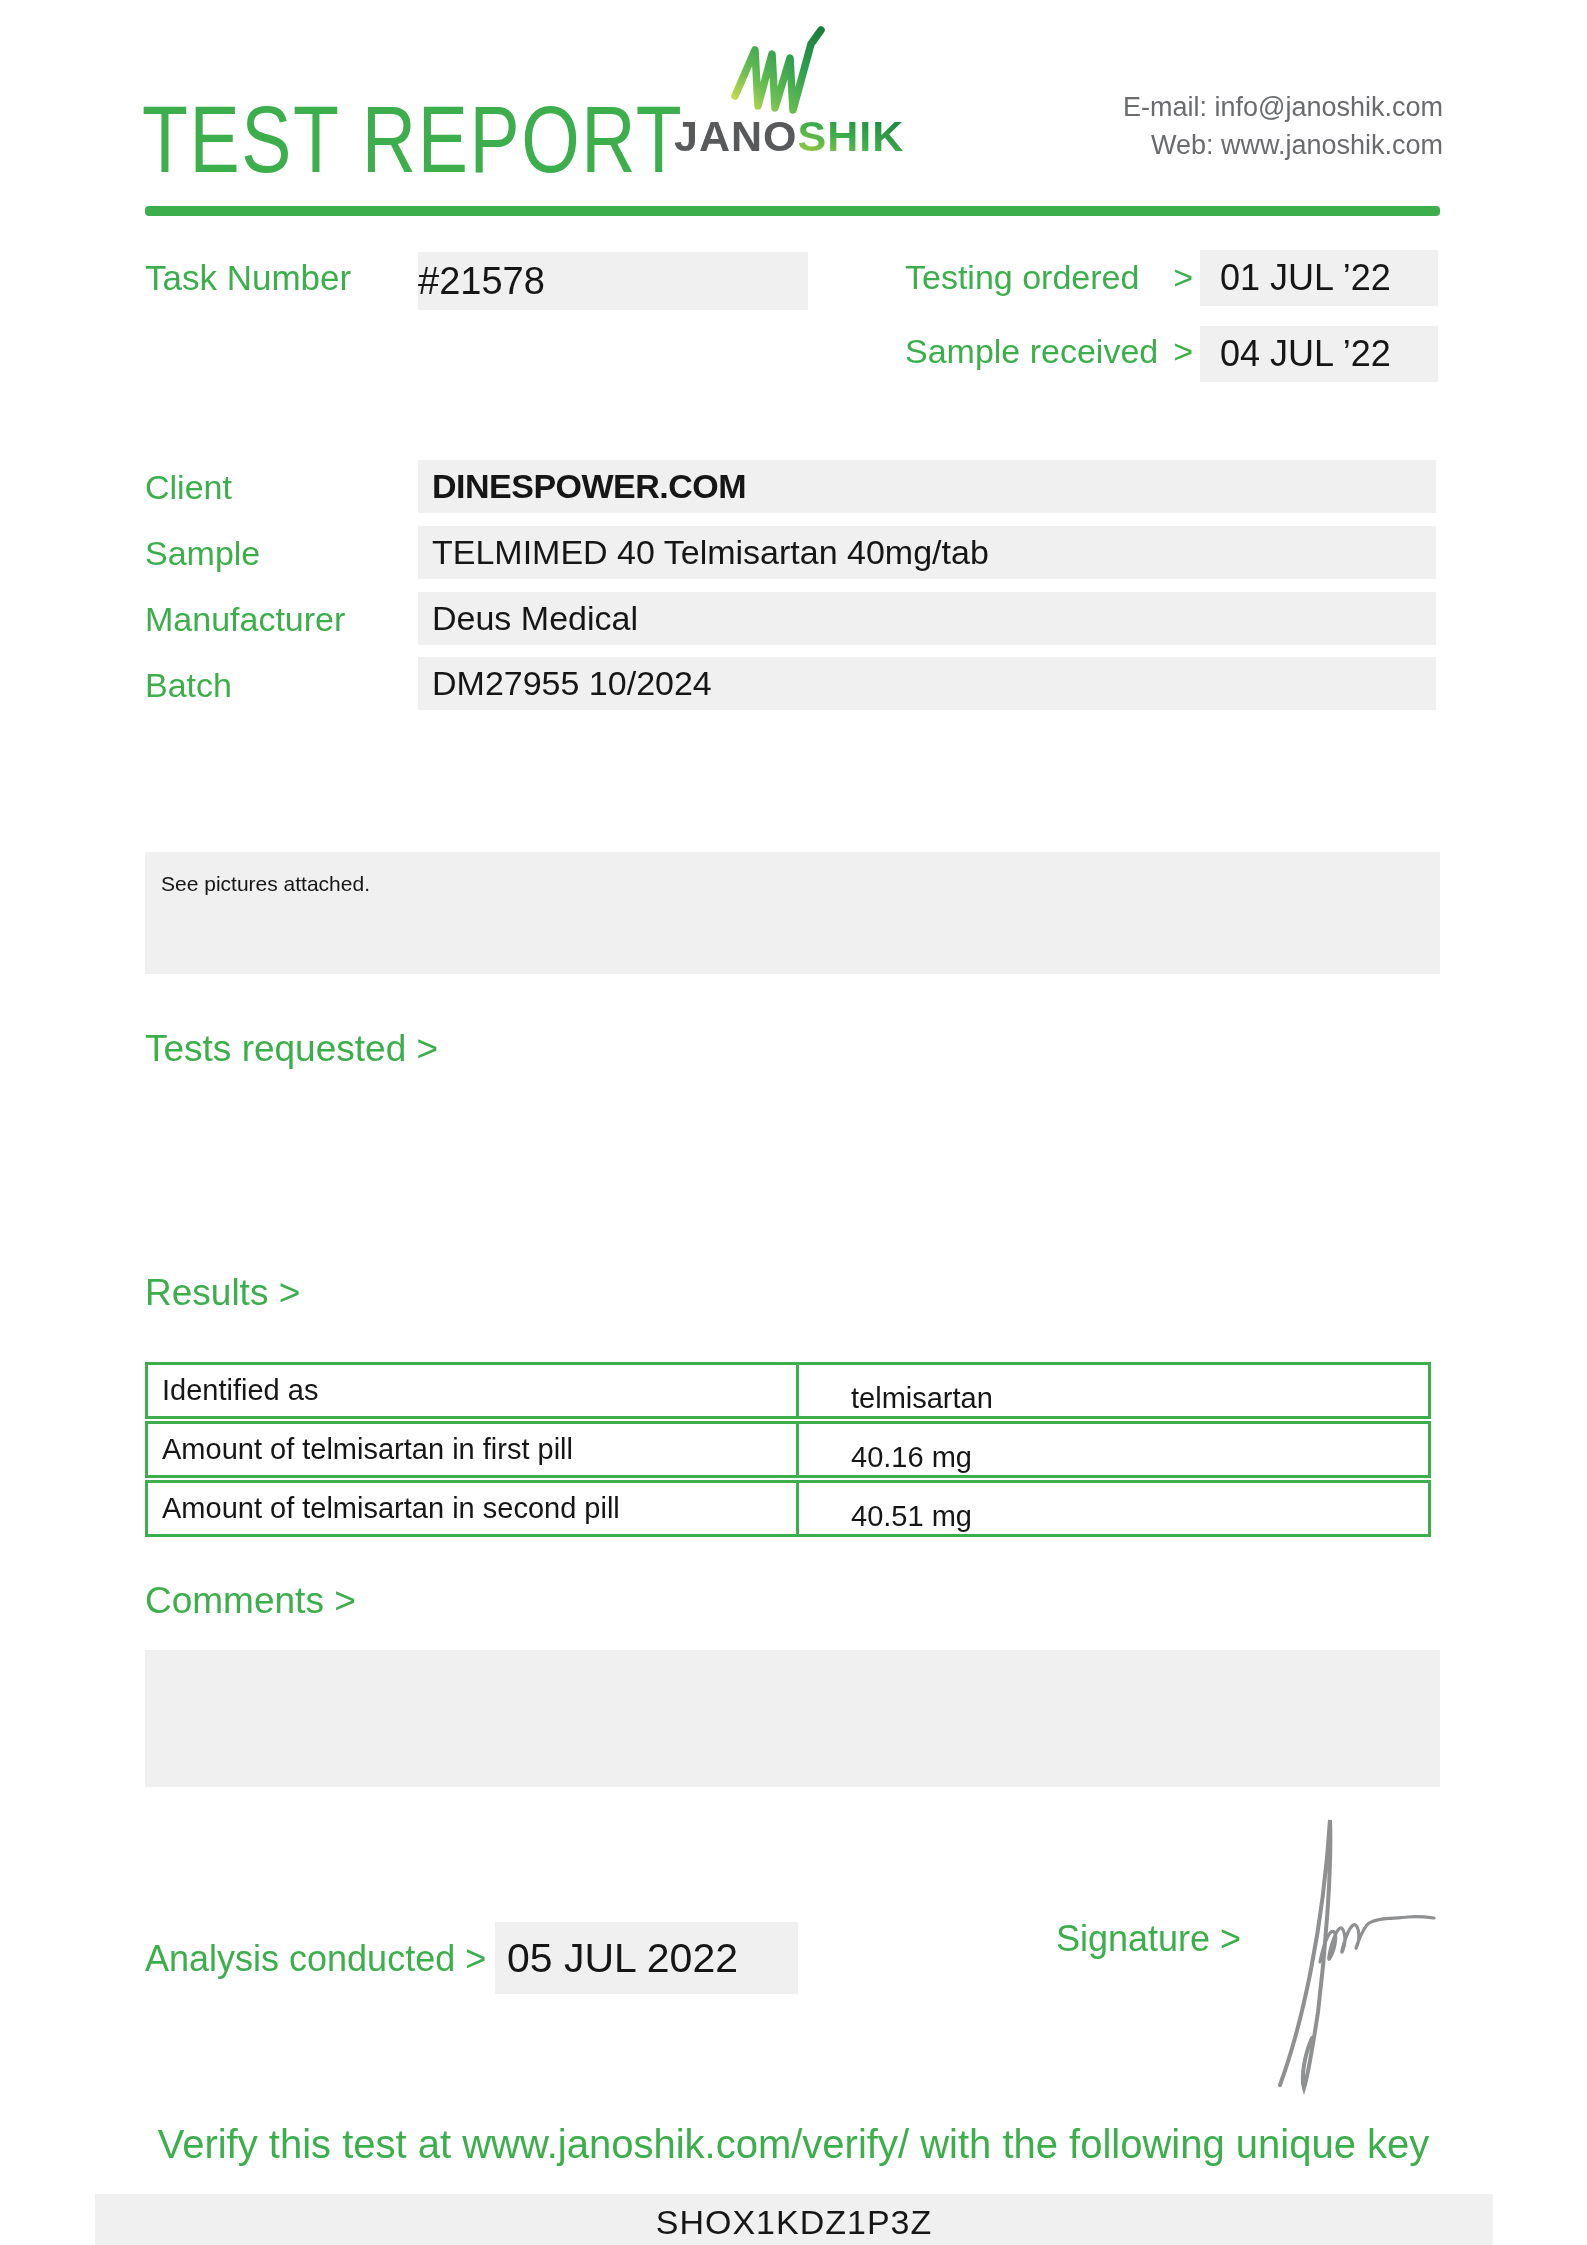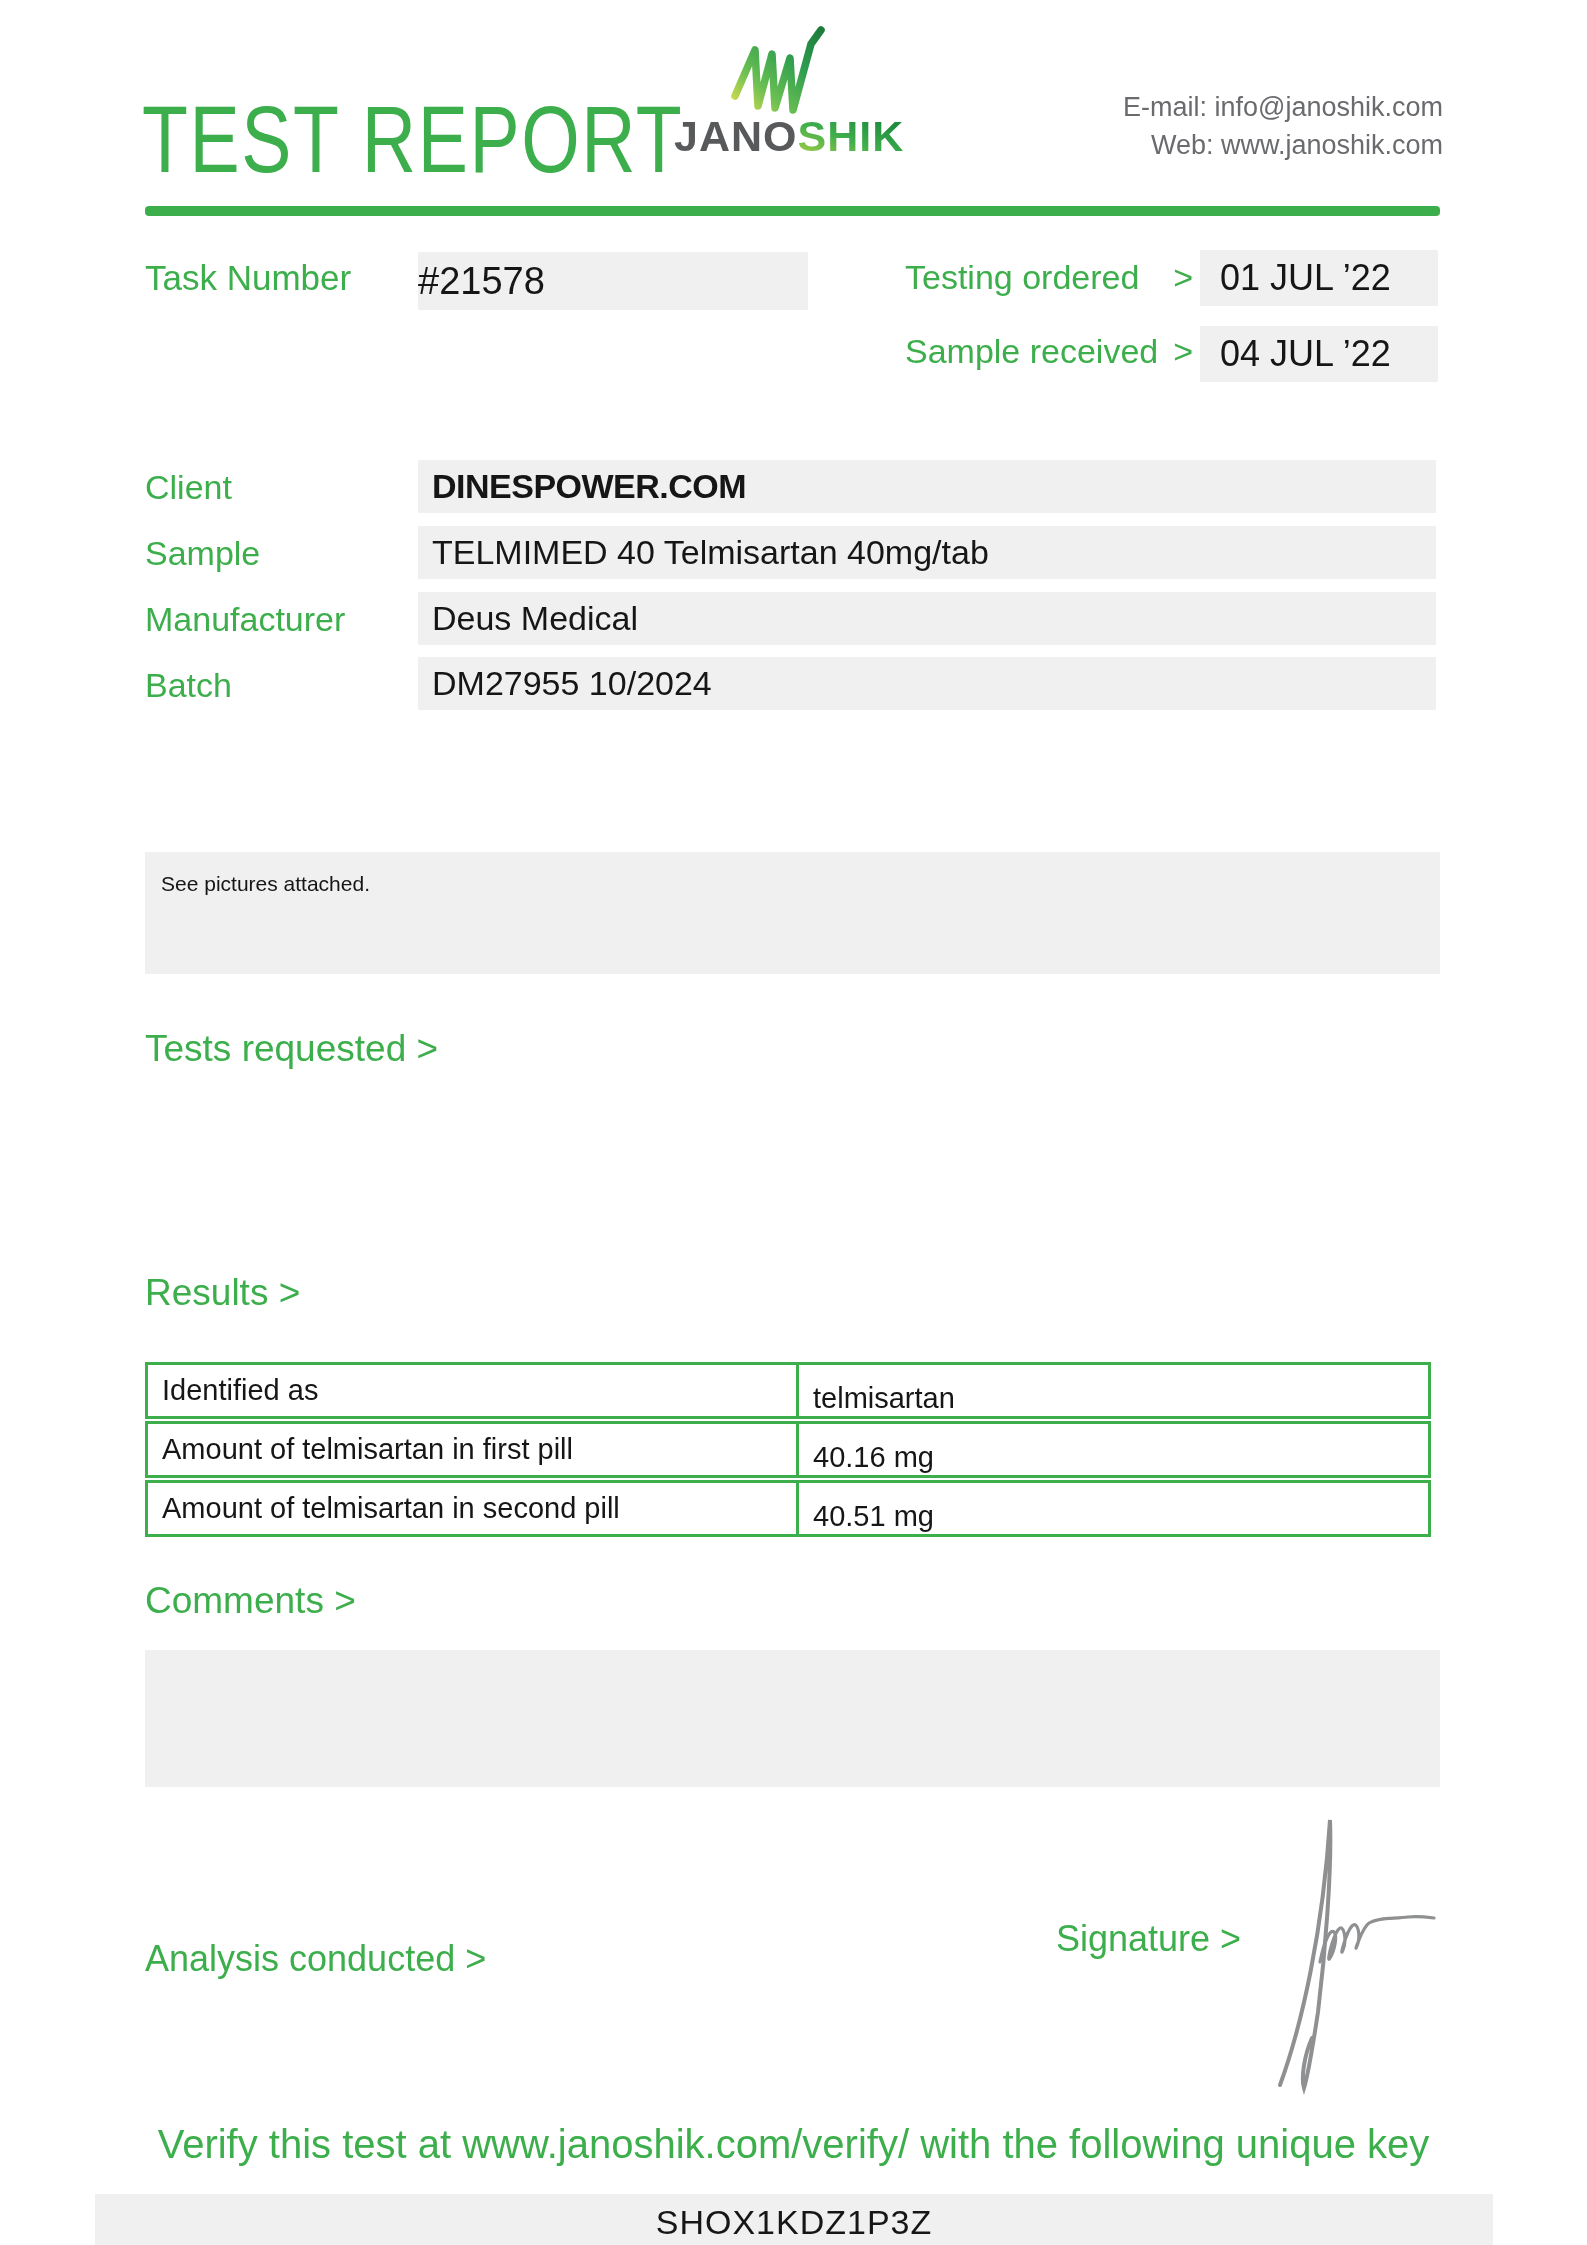--- a/index.html
+++ b/index.html
@@ -58,21 +58,21 @@
   .detail-box span{display:block;padding-left:14px;line-height:53px;font-size:34px;white-space:nowrap;}
   .detail-box .bold{font-weight:bold;letter-spacing:-0.5px;}
 
   
   .section-heading{left:145px;font-size:37px;white-space:nowrap;}
   .section-box{left:145px;width:1295px;}
   .section-box p{margin:0;padding:14px 16px;font-size:21px;line-height:36px;}
 
   
   .rtable{left:145px;top:1362px;width:1286px;}
-  .rrow{display:flex;border:3px solid #3cae4b;height:51px;margin-bottom:2px;background:#ffffff;}
+  .rrow{display:flex;border:3px solid #3cae4b;height:51px;margin-bottom:2px;background:#ffffff;gap:38px;}
   .rcell-label{width:634px;border-right:3px solid #3cae4b;display:flex;align-items:center;padding-left:14px;font-size:29px;}
   .rcell-value{flex:1;display:flex;align-items:center;padding-left:14px;font-size:29px;margin-top:16px;}
 
   
   .analysis-label{left:145px;top:1938px;font-size:36px;}
   .analysis-box{left:495px;top:1922px;width:303px;height:72px;}
   .analysis-box span{display:block;padding-left:12px;line-height:72px;font-size:41px;}
   .signature-label{left:1056px;top:1918px;font-size:36px;}
   .signature-svg{left:1268px;top:1800px;width:185px;height:302px;}
   .verify-line{left:0;top:2122px;width:100%;text-align:center;font-size:40px;white-space:nowrap;}
@@ -171,20 +171,23 @@
       <div class="rcell-value">40.51 mg</div>
     </div>
   </div>
 
   <div class="abs green section-heading" style="top:1580px">Comments &gt;</div>
   <div class="abs graybox section-box" style="top:1650px;height:137px;">
     <p></p>
   </div>
 
   <div class="abs green analysis-label">Analysis conducted &gt;</div>
+  <div class="abs graybox analysis-box">
+    <span>05 JUL 2022</span>
+  </div>
 
   <div class="abs green signature-label">Signature &gt;</div>
   <svg class="abs signature-svg" viewBox="0 0 185 302">
     <path d="M12,285 C34,225 55,130 62,20 C64,70 57,155 50,212 C45,245 40,275 36,288 C33,278 36,256 44,238" fill="none" stroke="#8f9092" stroke-width="4" stroke-linecap="round"></path>
     <path d="M52,162 C56,142 62,128 66,132 C70,136 66,152 62,158 C58,166 64,138 70,130 C76,122 79,140 75,150 C71,160 78,132 84,126 C90,120 93,136 89,146 C85,156 94,128 101,123 C111,117 126,119 140,117 C150,116 158,117 166,118" fill="none" stroke="#8f9092" stroke-width="3.2" stroke-linecap="round"></path>
   </svg>
 
   <div class="abs green verify-line">Verify this test at www.janoshik.com/verify/ with the following unique key</div>
   <div class="abs graybox key-box">
     <span>SHOX1KDZ1P3Z</span>

